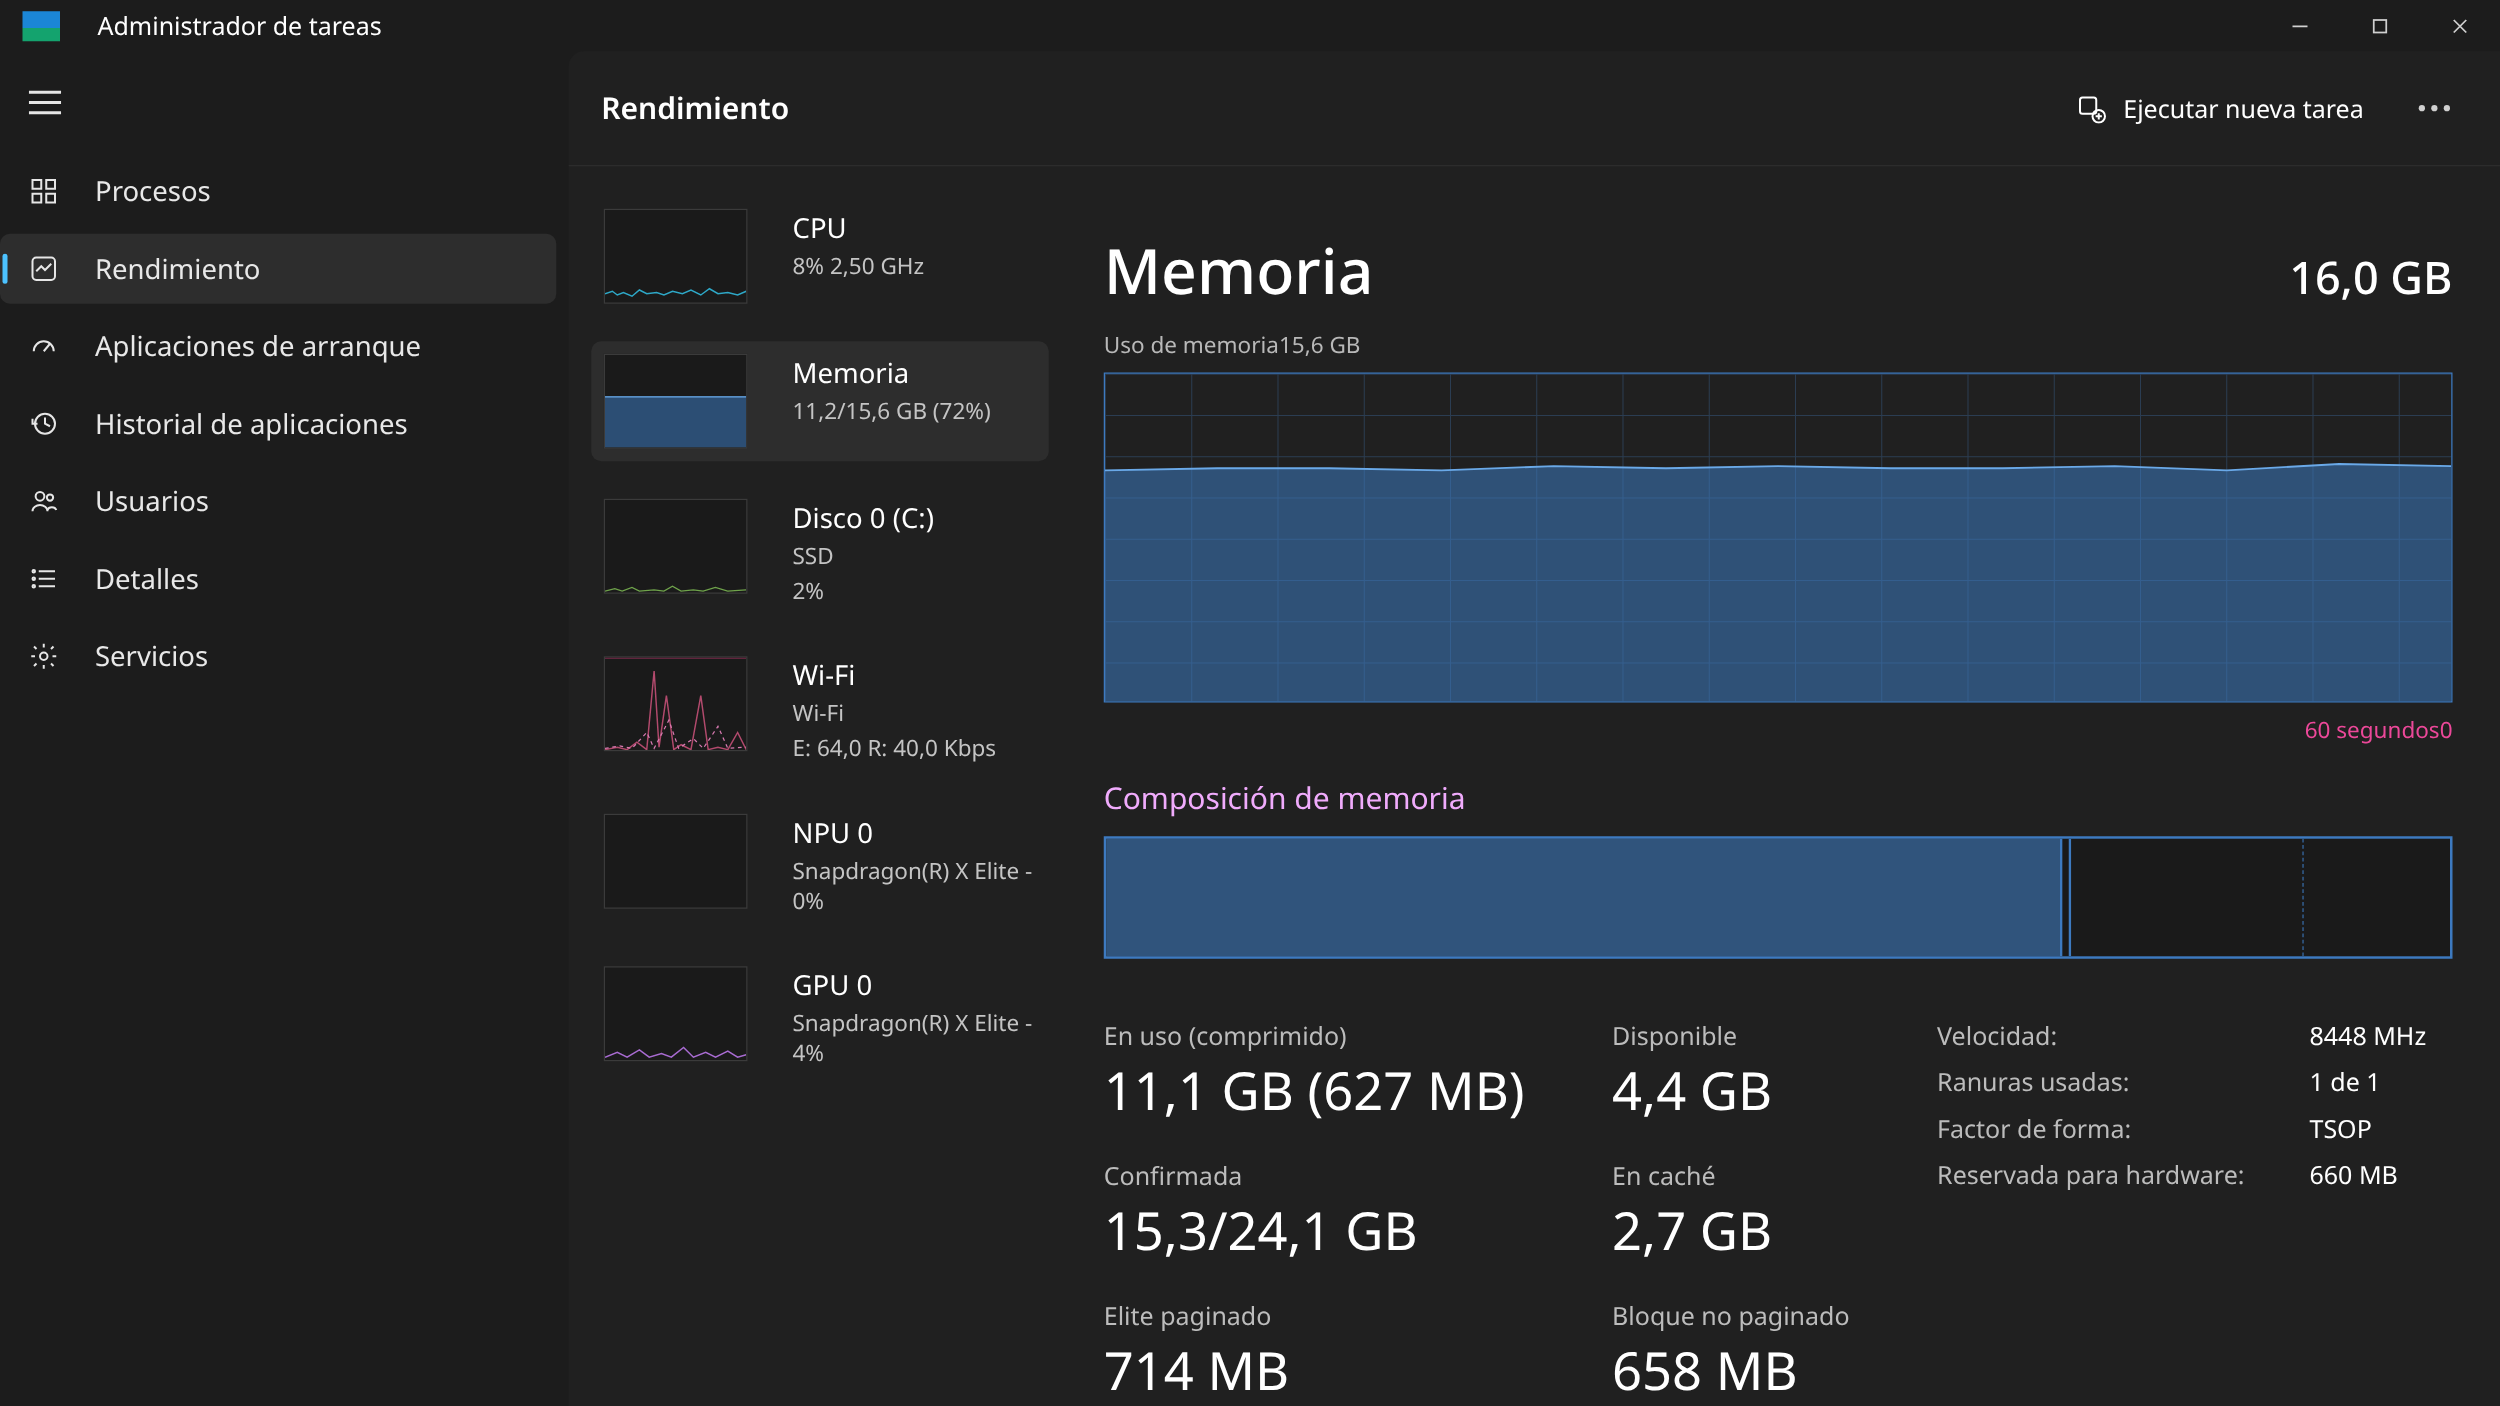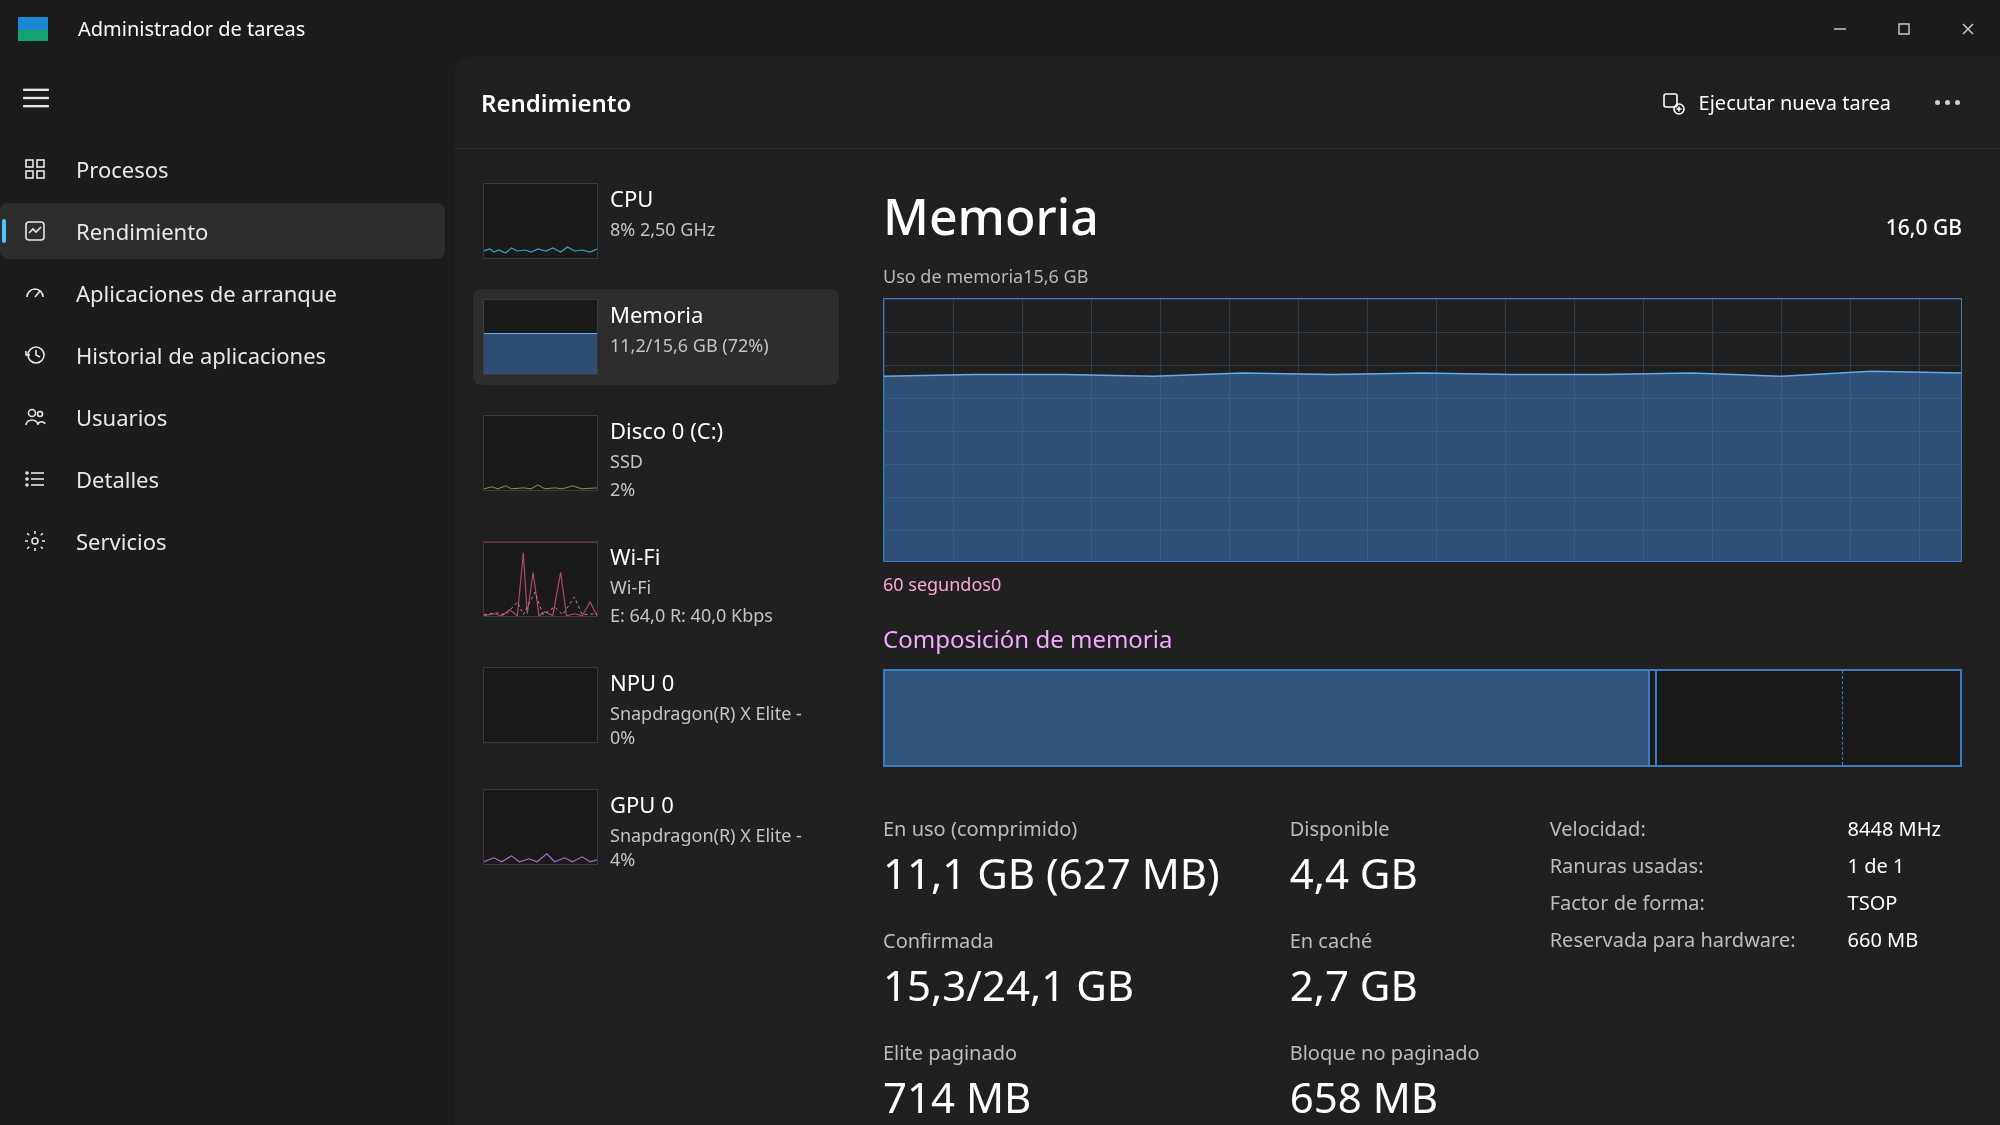--- a/index.html
+++ b/index.html
@@ -109,21 +109,21 @@
   
   .res-list {
     width: 400px;
     padding: 24px 16px 0 18px;
     display: flex;
     flex-direction: column;
     gap: 20px;
   }
   .res-item {
     display: flex;
-    gap: 12px;
+    gap: 36px;
     padding: 10px 10px;
     border-radius: 8px;
     cursor: pointer;
   }
   .res-item.selected { background: #2d2d2d; }
   .res-thumb {
     width: 115px; height: 76px;
     border: 1px solid #3b3b3b;
     background: #1a1a1a;
     position: relative;
@@ -152,21 +152,21 @@
   .detail {
     flex: 1;
     padding: 24px 38px 0 28px;
     display: flex;
     flex-direction: column;
   }
   .detail-head {
     display: flex; align-items: baseline;
   }
   .detail-heading { font-size: 50px; font-weight: 500; }
-  .detail-total { margin-left: auto; font-size: 21px; font-weight: 500; margin-top: 40px; }
+  .detail-total { margin-left: auto; font-size: 36px; font-weight: 500; margin-top: 40px; }
 
   .axis-row {
     display: flex; 
     font-size: 18px; color: #b8b8b8;
     margin-top: 14px;
   }
 
   
   .chart-box {
     margin-top: 10px;
@@ -174,22 +174,22 @@
     border: 1px solid #3d7ac0;
     position: relative;
     background-image:
       linear-gradient(to right, #2b3d52 1px, transparent 1px),
       linear-gradient(to bottom, #2b3d52 1px, transparent 1px);
     background-size: 69px 33px;
     overflow: hidden;
   }
 
   .chart-axis-bottom {
-    display: flex; justify-content: flex-start;
-    font-size: 18px; color: #f9a8d4;
+    display: flex; justify-content: flex-end;
+    font-size: 18px; color: #ec4899;
     margin-top: 10px;
   }
 
   .section-label { font-size: 24px; color: #f0abfc; margin-top: 26px; }
 
   
   .comp-bar {
     margin-top: 14px;
     height: 98px;
     border: 2px solid #3d7ac0;

